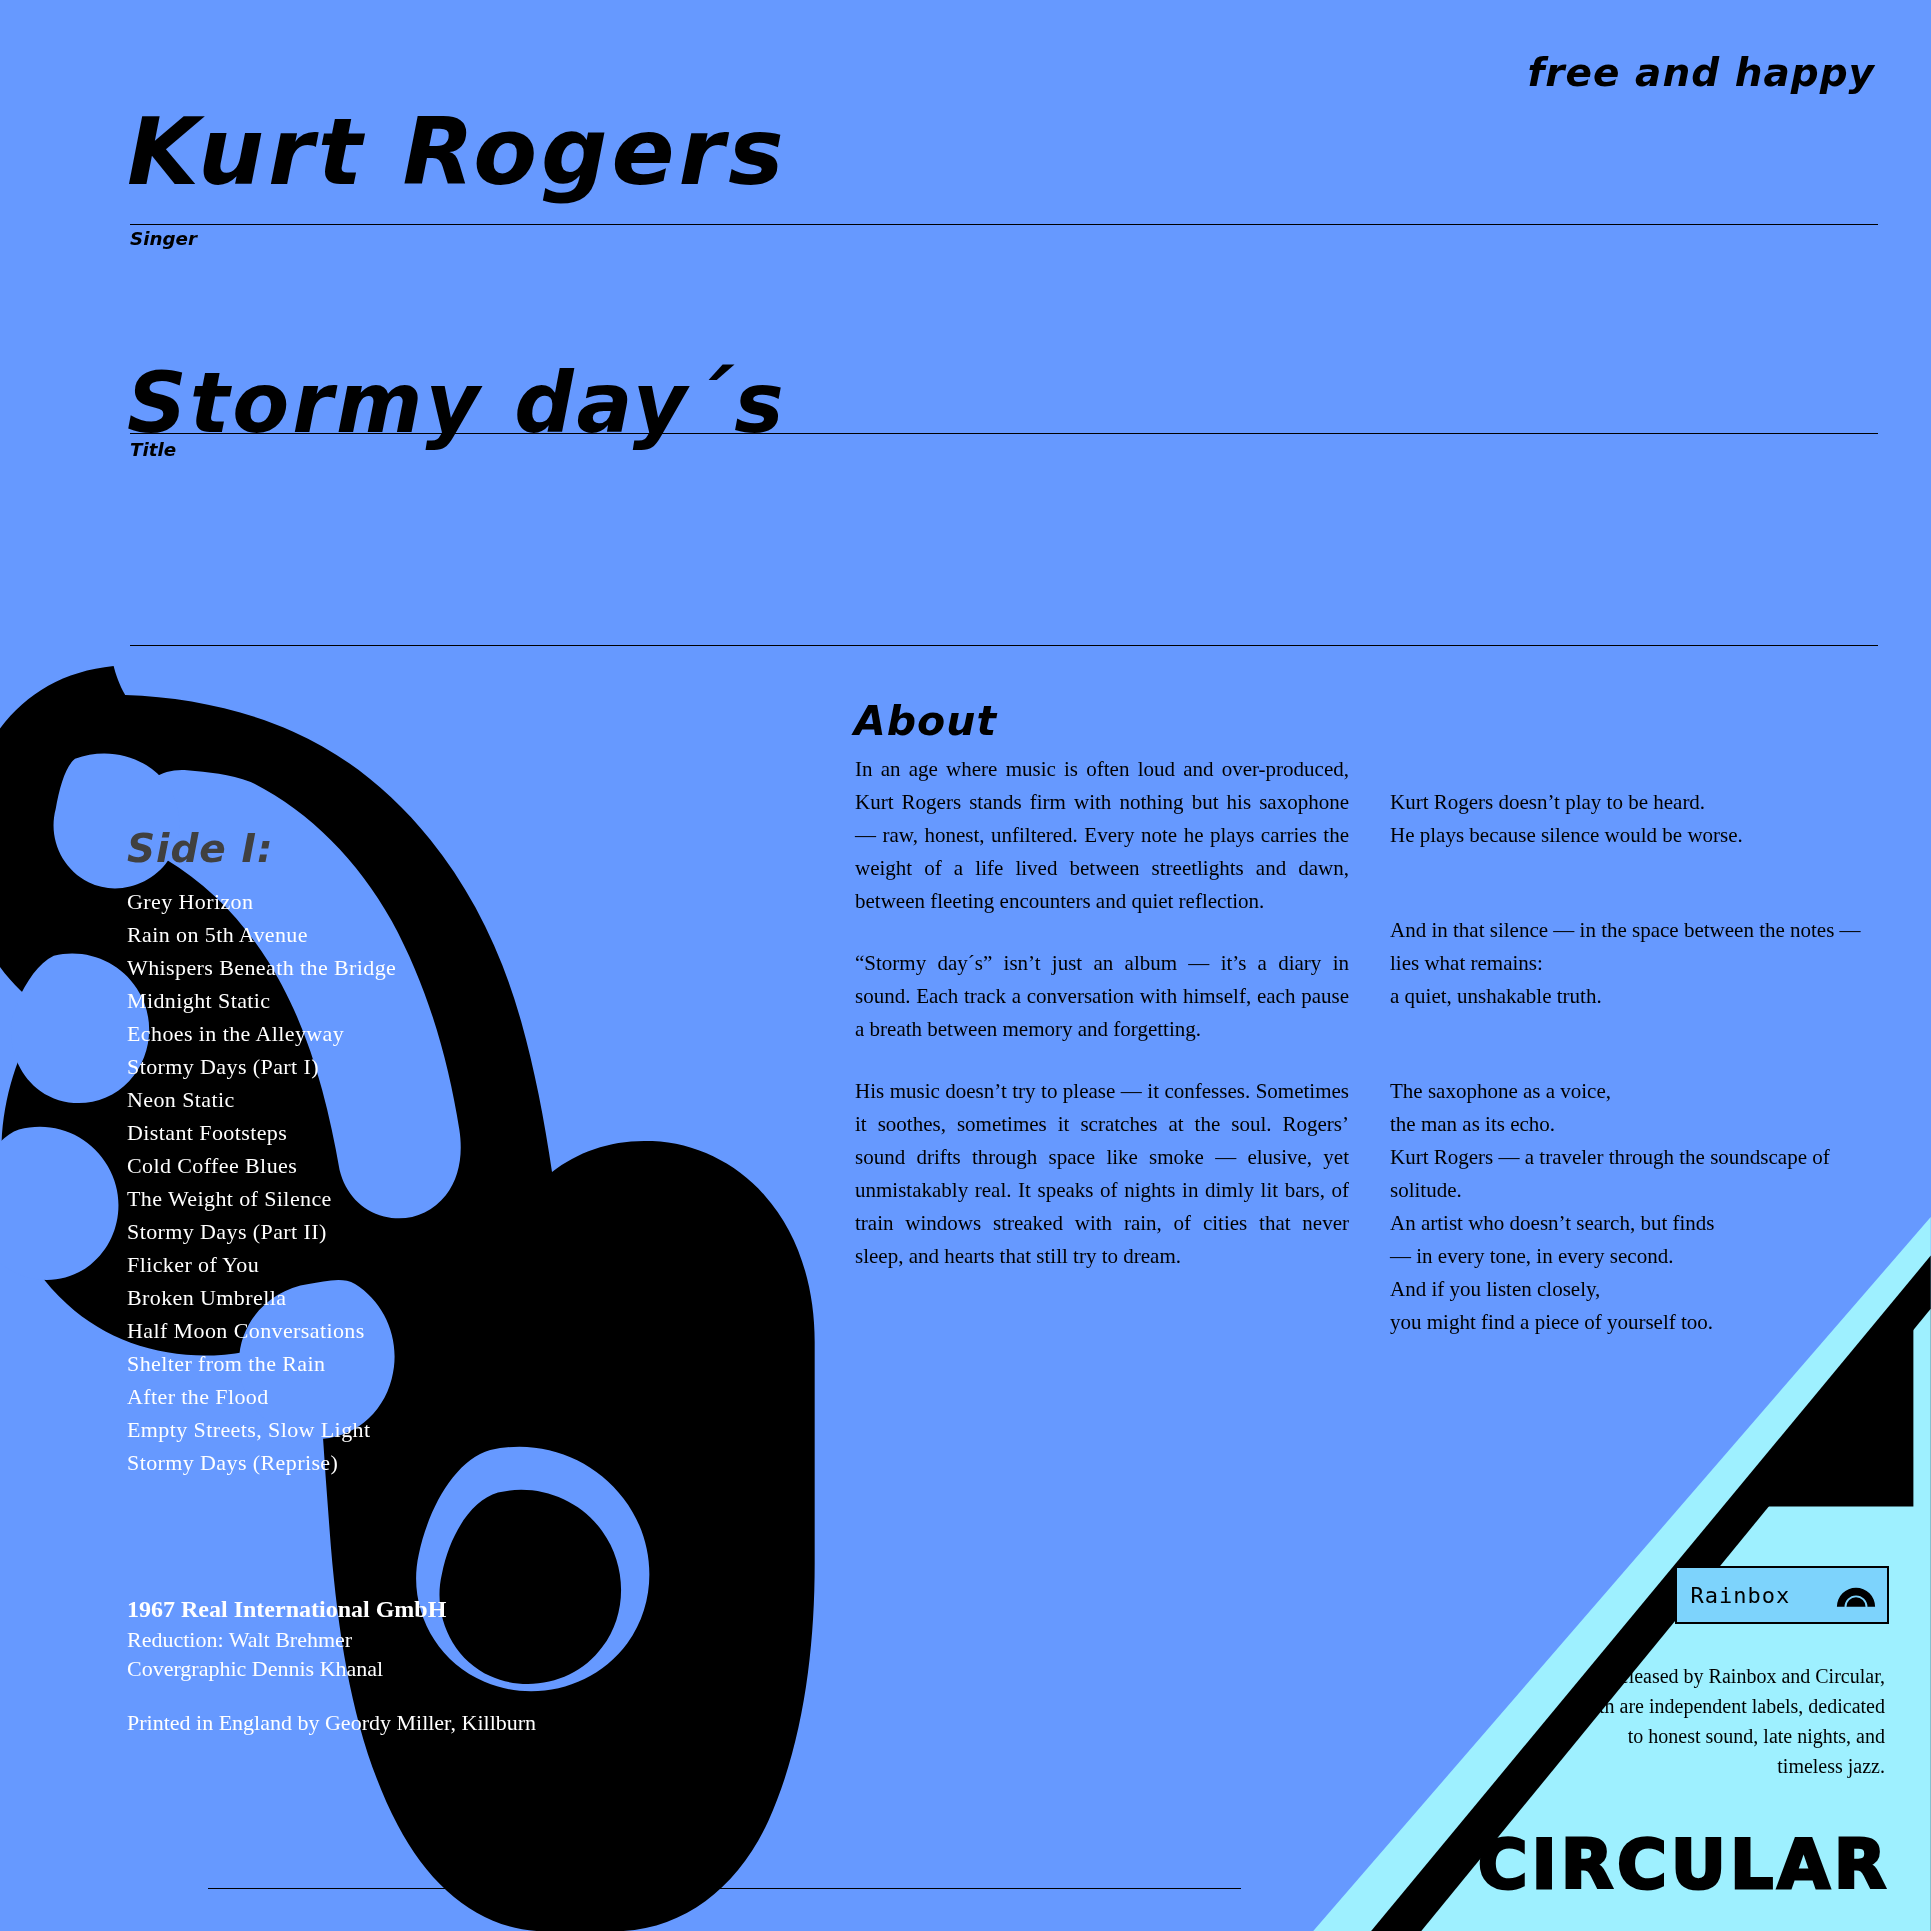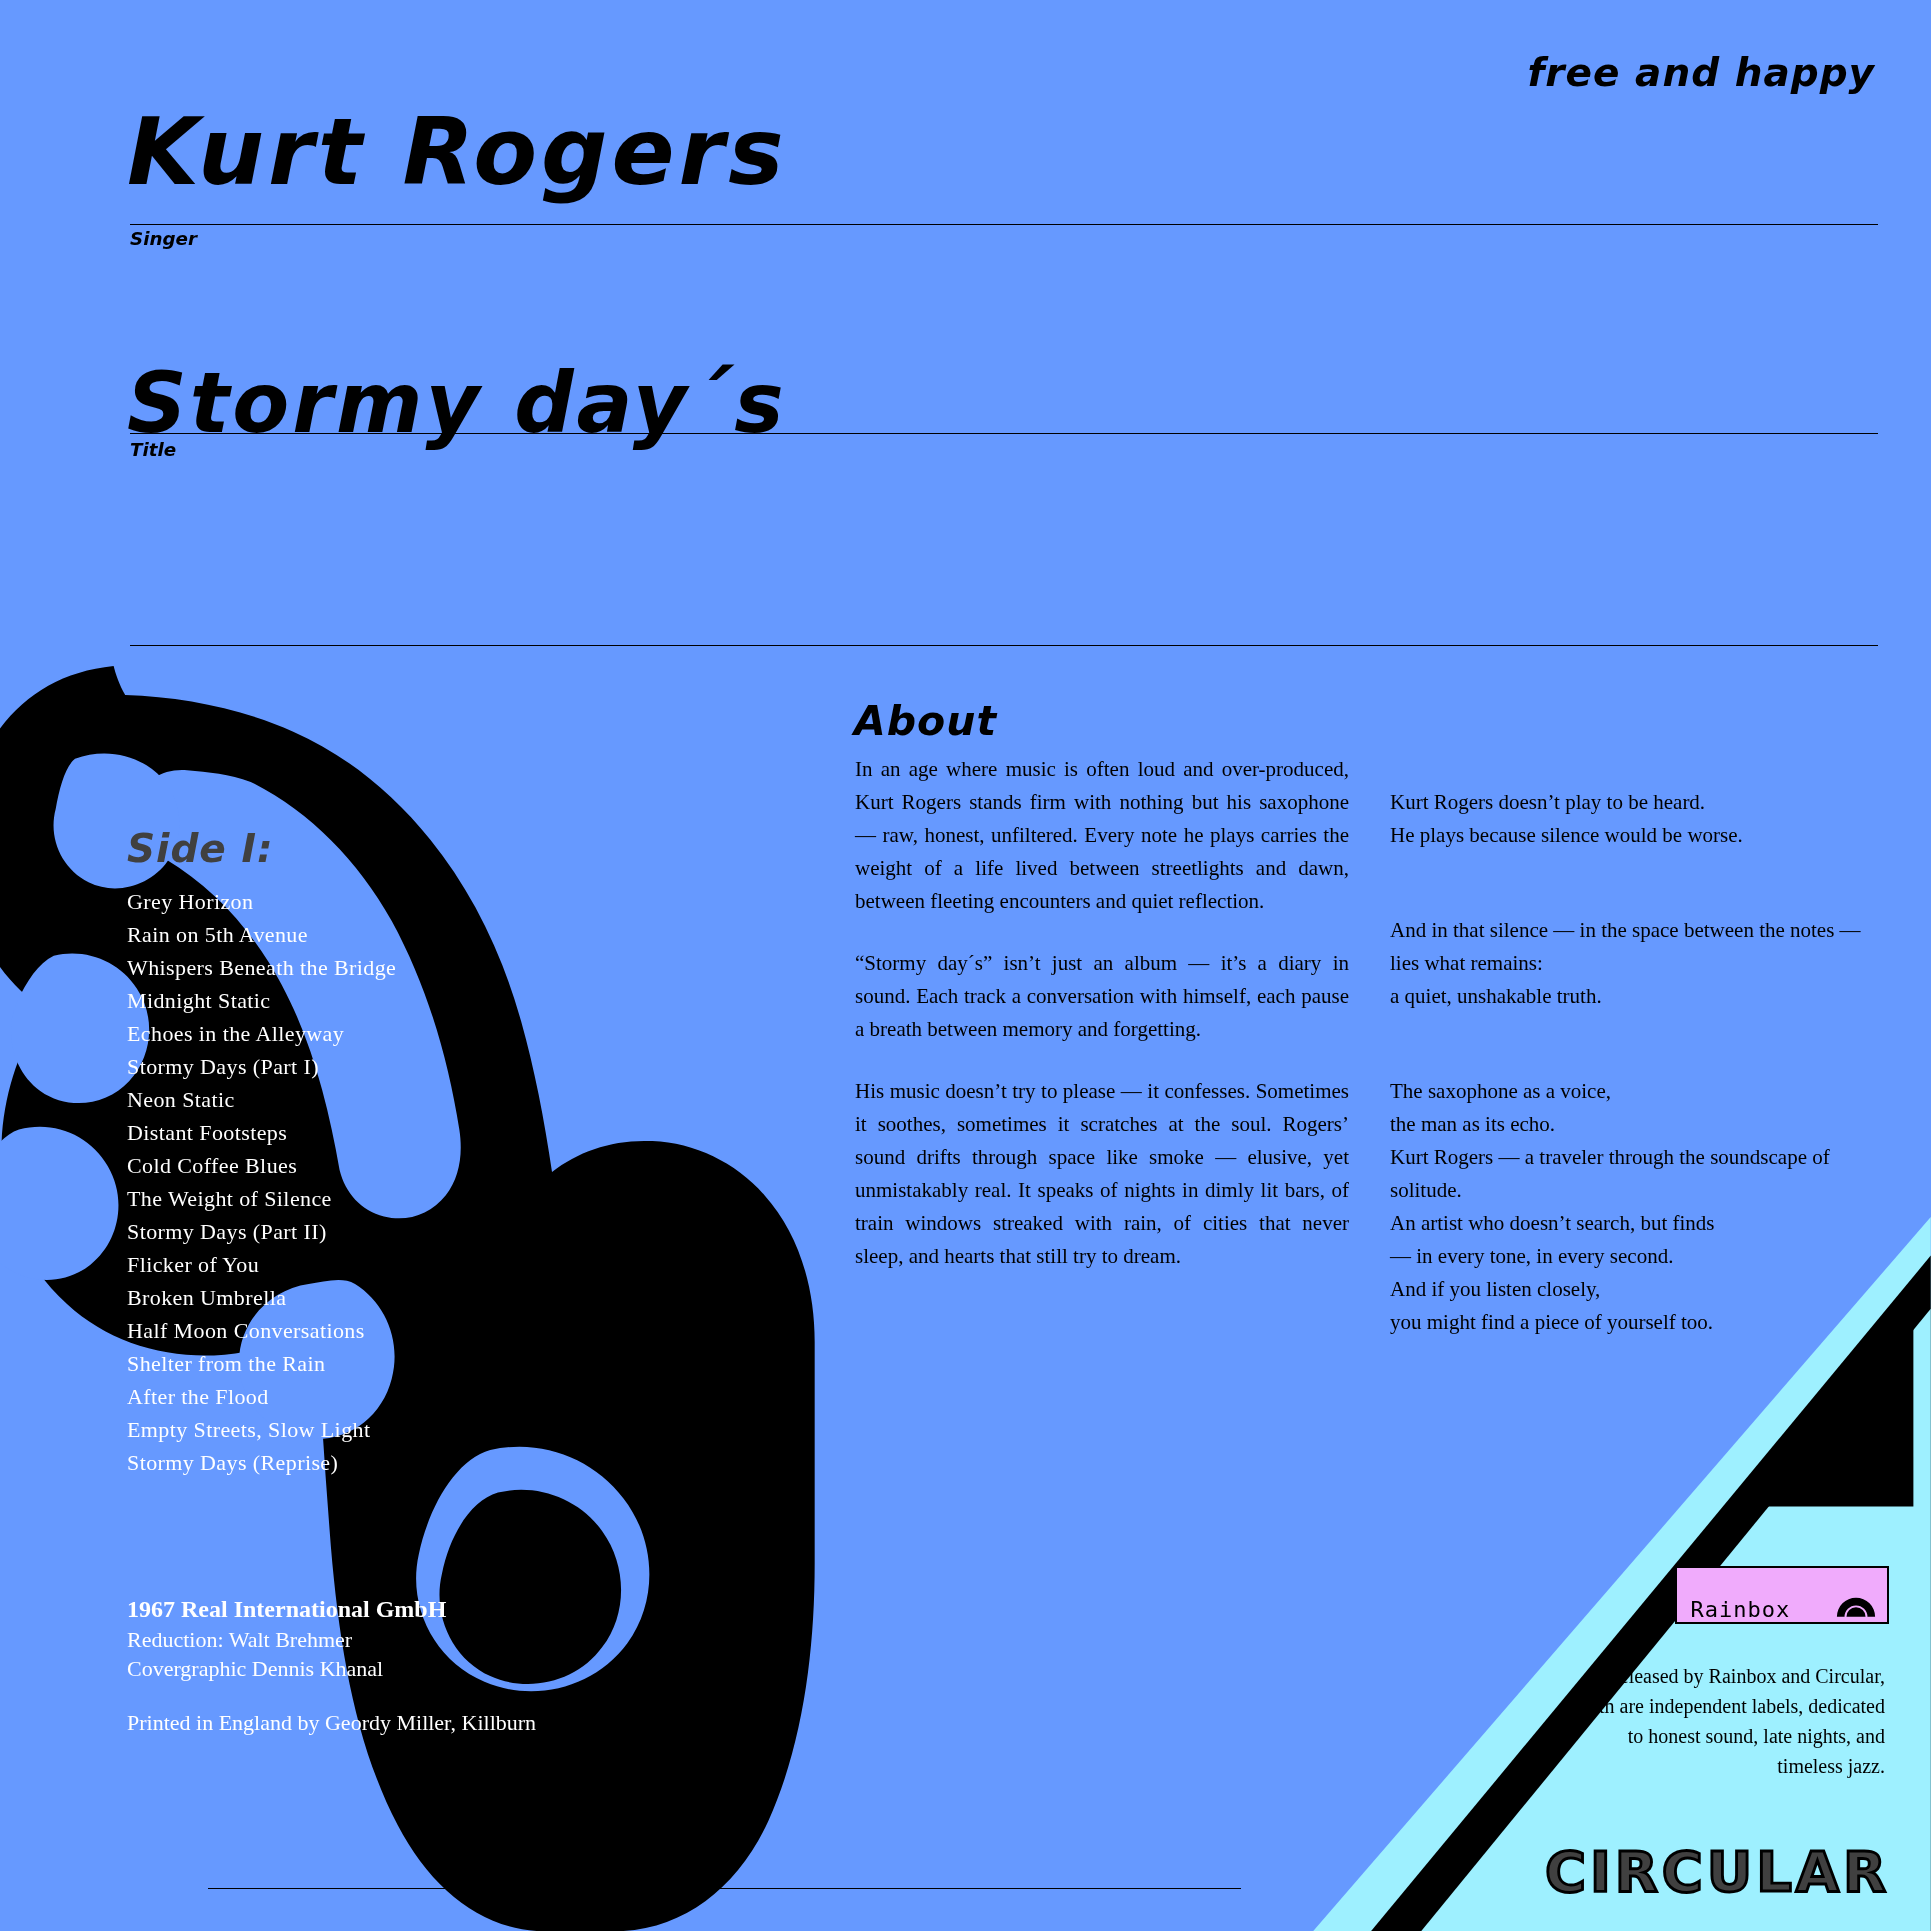--- a/index.html
+++ b/index.html
@@ -103,38 +103,38 @@
   .col-a{left:855px; top:753px; width:494px; text-align:justify;}
   .col-b{left:1390px; top:753px; width:502px;}
   .col p{margin:0 0 29px 0;}
   .col-b p{margin:0 0 29px 0;}
 
   
   .corner{position:absolute; right:0; bottom:0; width:618px; height:714px; z-index:4;}
   .corner svg{display:block;}
   .rainbox-box{
     position:absolute; right:42px; bottom:307px;
-    width:214px; height:58px; border:2.9px solid #000; background:#f0abfc;
-    display:flex; align-items:flex-end; justify-content:space-between;
+    width:214px; height:58px; border:2.9px solid #000; background:#7dd3fc;
+    display:flex; align-items:center; justify-content:space-between;
     padding:0 9.7px 0 13.5px; box-sizing:border-box; z-index:6;
   }
   .rainbox-box .rb-txt{
     font-family:"DejaVu Sans Mono", monospace;
     font-size:22px; letter-spacing:1px; color:#000;
   }
   .release-text{
     position:absolute; right:46px; bottom:150px; width:319px;
     font-family:"Liberation Serif", serif;
     font-size:20px; line-height:30px; color:#000; text-align:right; z-index:6;
   }
   .circular{
     position:absolute; right:41px; bottom:27px;
     font-family:"DejaVu Sans", sans-serif;
-    font-weight:bold; font-size:56px; letter-spacing:3.9px;
-    color:#404040; -webkit-text-stroke:2.9px #000; z-index:6;
+    font-weight:bold; font-size:68px; letter-spacing:3.9px;
+    color:#000000; -webkit-text-stroke:2.9px #000; z-index:6;
   }
 </style>
 </head>
 <body>
 
 <div class="sheet">
 
   <div class="sax">
     <svg viewBox="0 0 1080 1310" width="1043" height="1265" aria-hidden="true">
       <path fill="#000" d="

